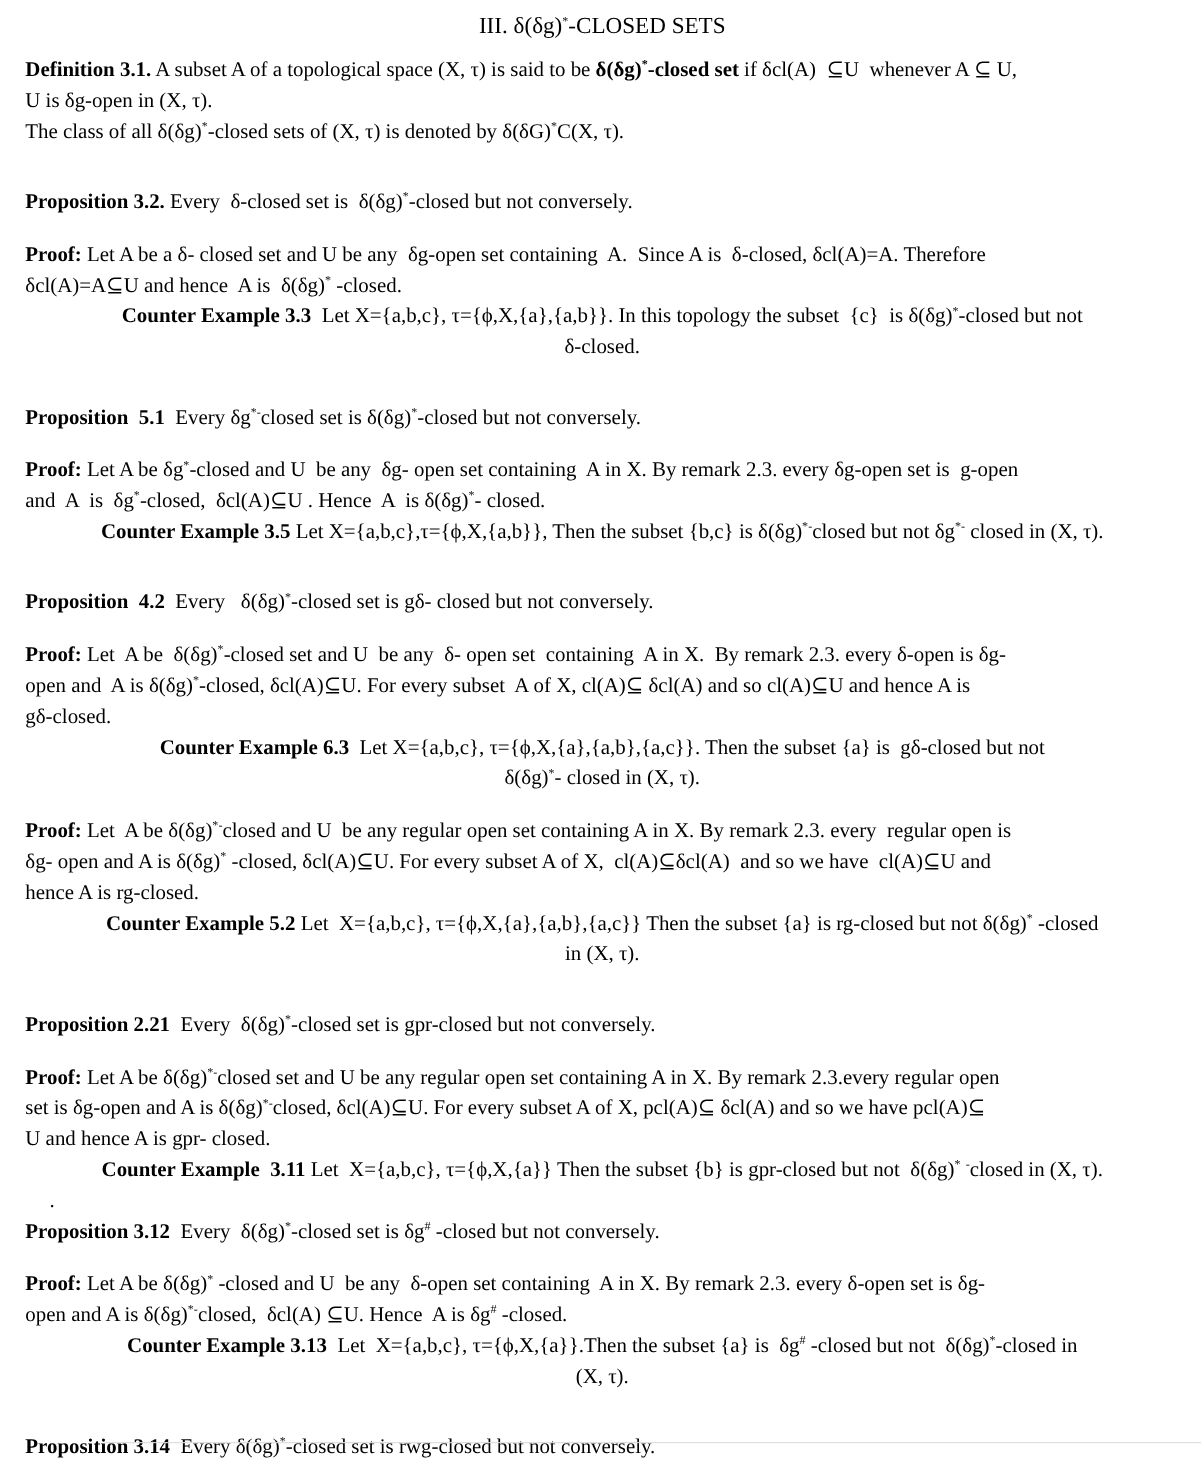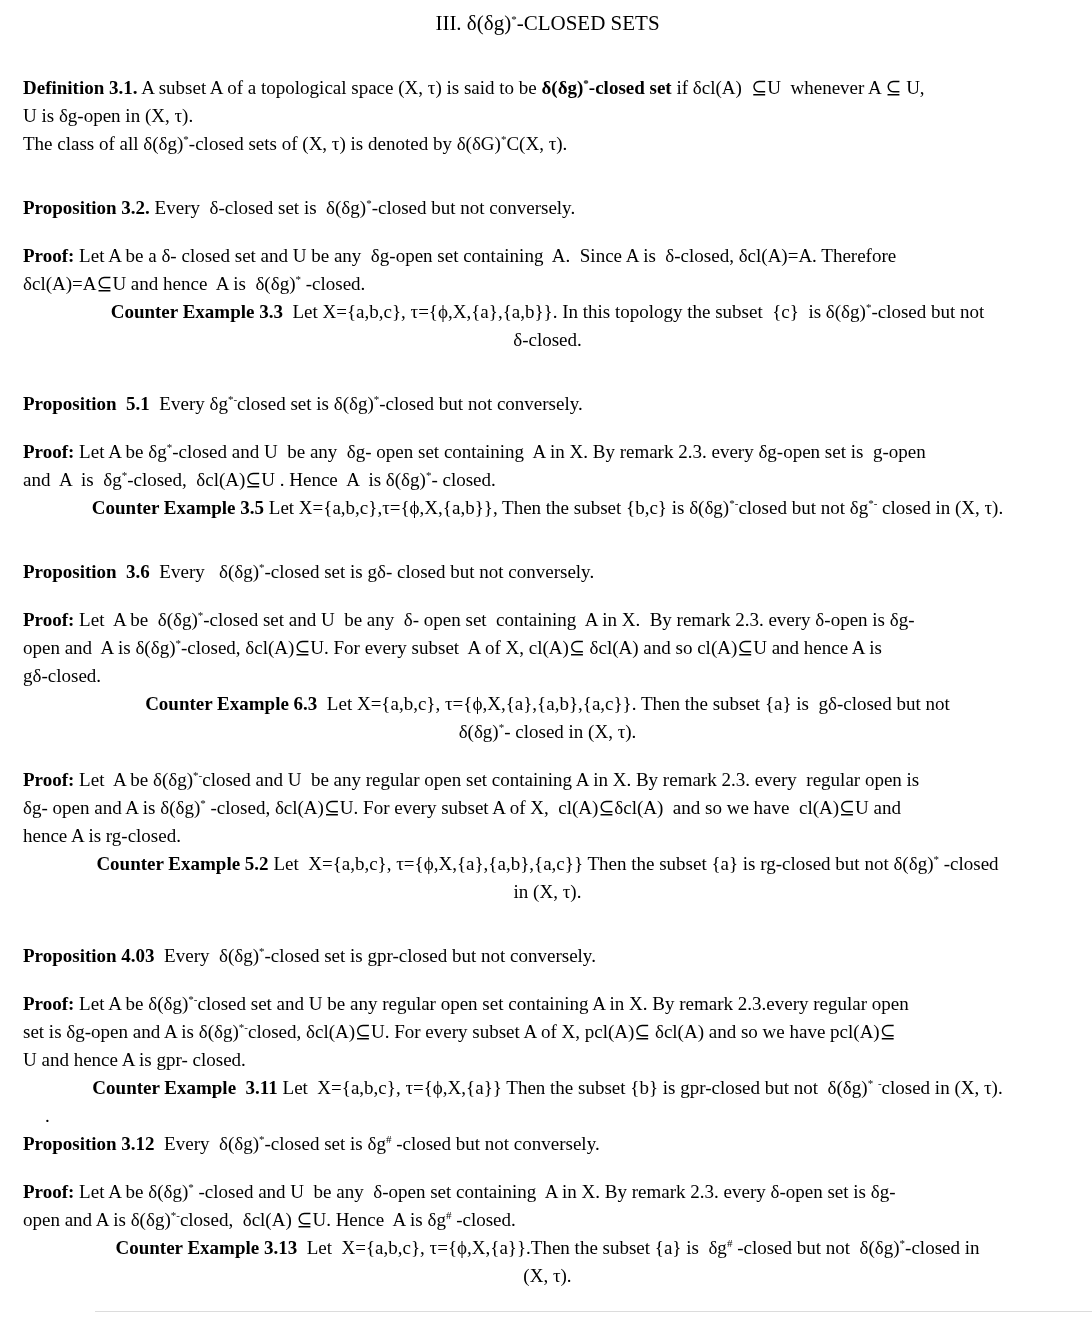--- a/index.html
+++ b/index.html
@@ -16,21 +16,21 @@
     font-weight: 400;
     text-align: center;
     white-space: pre-wrap;
   }
   .para {
     font-size: 19px;
     line-height: 28px;
     white-space: pre-wrap;
     text-align: left;
   }
-  .definition  { margin-top: 36px; }
+  .definition  { margin-top: 12px; }
   .proposition { margin-top: 36px; }
   .proof       { margin-top: 20px; }
   .counter     { margin-top: 0; text-align: center; }
   .period      { margin-top: 0; padding-left: 22px; }
   .period + .proposition { margin-top: 0; }
   sup { font-size: 11px; line-height: 0; vertical-align: 7px; letter-spacing: 0; }
   .bottom-rule {
     position: absolute;
     left: 95px;
     right: 0;
@@ -50,32 +50,32 @@
 The class of all δ(δg)<sup>*</sup>-closed sets of (X, τ) is denoted by δ(δG)<sup>*</sup>C(X, τ).</p>
     <p class="para proposition"><b>Proposition 3.2.</b> Every  δ-closed set is  δ(δg)<sup>*</sup>-closed but not conversely.</p>
     <p class="para proof"><b>Proof:</b> Let A be a δ- closed set and U be any  δg-open set containing  A.  Since A is  δ-closed, δcl(A)=A. Therefore
 δcl(A)=A⊆U and hence  A is  δ(δg)<sup>*</sup> -closed.</p>
     <p class="para counter"><b>Counter Example 3.3</b>  Let X={a,b,c}, τ={ϕ,X,{a},{a,b}}. In this topology the subset  {c}  is δ(δg)<sup>*</sup>-closed but not
 δ-closed.</p>
     <p class="para proposition"><b>Proposition  5.1</b>  Every δg<sup>*-</sup>closed set is δ(δg)<sup>*</sup>-closed but not conversely.</p>
     <p class="para proof"><b>Proof:</b> Let A be δg<sup>*</sup>-closed and U  be any  δg- open set containing  A in X. By remark 2.3. every δg-open set is  g-open
 and  A  is  δg<sup>*</sup>-closed,  δcl(A)⊆U . Hence  A  is δ(δg)<sup>*</sup>- closed.</p>
     <p class="para counter"><b>Counter Example 3.5</b> Let X={a,b,c},τ={ϕ,X,{a,b}}, Then the subset {b,c} is δ(δg)<sup>*-</sup>closed but not δg<sup>*-</sup> closed in (X, τ).</p>
-    <p class="para proposition"><b>Proposition  3.6</b>  Every   δ(δg)<sup>*</sup>-closed set is gδ- closed but not conversely.</p>
+    <p class="para proposition"><b>Proposition  4.2</b>  Every   δ(δg)<sup>*</sup>-closed set is gδ- closed but not conversely.</p>
     <p class="para proof"><b>Proof:</b> Let  A be  δ(δg)<sup>*</sup>-closed set and U  be any  δ- open set  containing  A in X.  By remark 2.3. every δ-open is δg-
 open and  A is δ(δg)<sup>*</sup>-closed, δcl(A)⊆U. For every subset  A of X, cl(A)⊆ δcl(A) and so cl(A)⊆U and hence A is
 gδ-closed.</p>
     <p class="para counter"><b>Counter Example 6.3</b>  Let X={a,b,c}, τ={ϕ,X,{a},{a,b},{a,c}}. Then the subset {a} is  gδ-closed but not
 δ(δg)<sup>*</sup>- closed in (X, τ).</p>
     <p class="para proof"><b>Proof:</b> Let  A be δ(δg)<sup>*-</sup>closed and U  be any regular open set containing A in X. By remark 2.3. every  regular open is
 δg- open and A is δ(δg)<sup>*</sup> -closed, δcl(A)⊆U. For every subset A of X,  cl(A)⊆δcl(A)  and so we have  cl(A)⊆U and
 hence A is rg-closed.</p>
     <p class="para counter"><b>Counter Example 5.2</b> Let  X={a,b,c}, τ={ϕ,X,{a},{a,b},{a,c}} Then the subset {a} is rg-closed but not δ(δg)<sup>*</sup> -closed
 in (X, τ).</p>
-    <p class="para proposition"><b>Proposition 4.03</b>  Every  δ(δg)<sup>*</sup>-closed set is gpr-closed but not conversely.</p>
+    <p class="para proposition"><b>Proposition 2.21</b>  Every  δ(δg)<sup>*</sup>-closed set is gpr-closed but not conversely.</p>
     <p class="para proof"><b>Proof:</b> Let A be δ(δg)<sup>*-</sup>closed set and U be any regular open set containing A in X. By remark 2.3.every regular open
 set is δg-open and A is δ(δg)<sup>*-</sup>closed, δcl(A)⊆U. For every subset A of X, pcl(A)⊆ δcl(A) and so we have pcl(A)⊆
 U and hence A is gpr- closed.</p>
     <p class="para counter"><b>Counter Example  3.11</b> Let  X={a,b,c}, τ={ϕ,X,{a}} Then the subset {b} is gpr-closed but not  δ(δg)<sup>*</sup> <sup>-</sup>closed in (X, τ).</p>
     <p class="para period">.</p>
     <p class="para proposition"><b>Proposition 3.12</b>  Every  δ(δg)<sup>*</sup>-closed set is δg<sup>#</sup> -closed but not conversely.</p>
     <p class="para proof"><b>Proof:</b> Let A be δ(δg)<sup>*</sup> -closed and U  be any  δ-open set containing  A in X. By remark 2.3. every δ-open set is δg-
 open and A is δ(δg)<sup>*-</sup>closed,  δcl(A) ⊆U. Hence  A is δg<sup>#</sup> -closed.</p>
     <p class="para counter"><b>Counter Example 3.13</b>  Let  X={a,b,c}, τ={ϕ,X,{a}}.Then the subset {a} is  δg<sup>#</sup> -closed but not  δ(δg)<sup>*</sup>-closed in
 (X, τ).</p>

